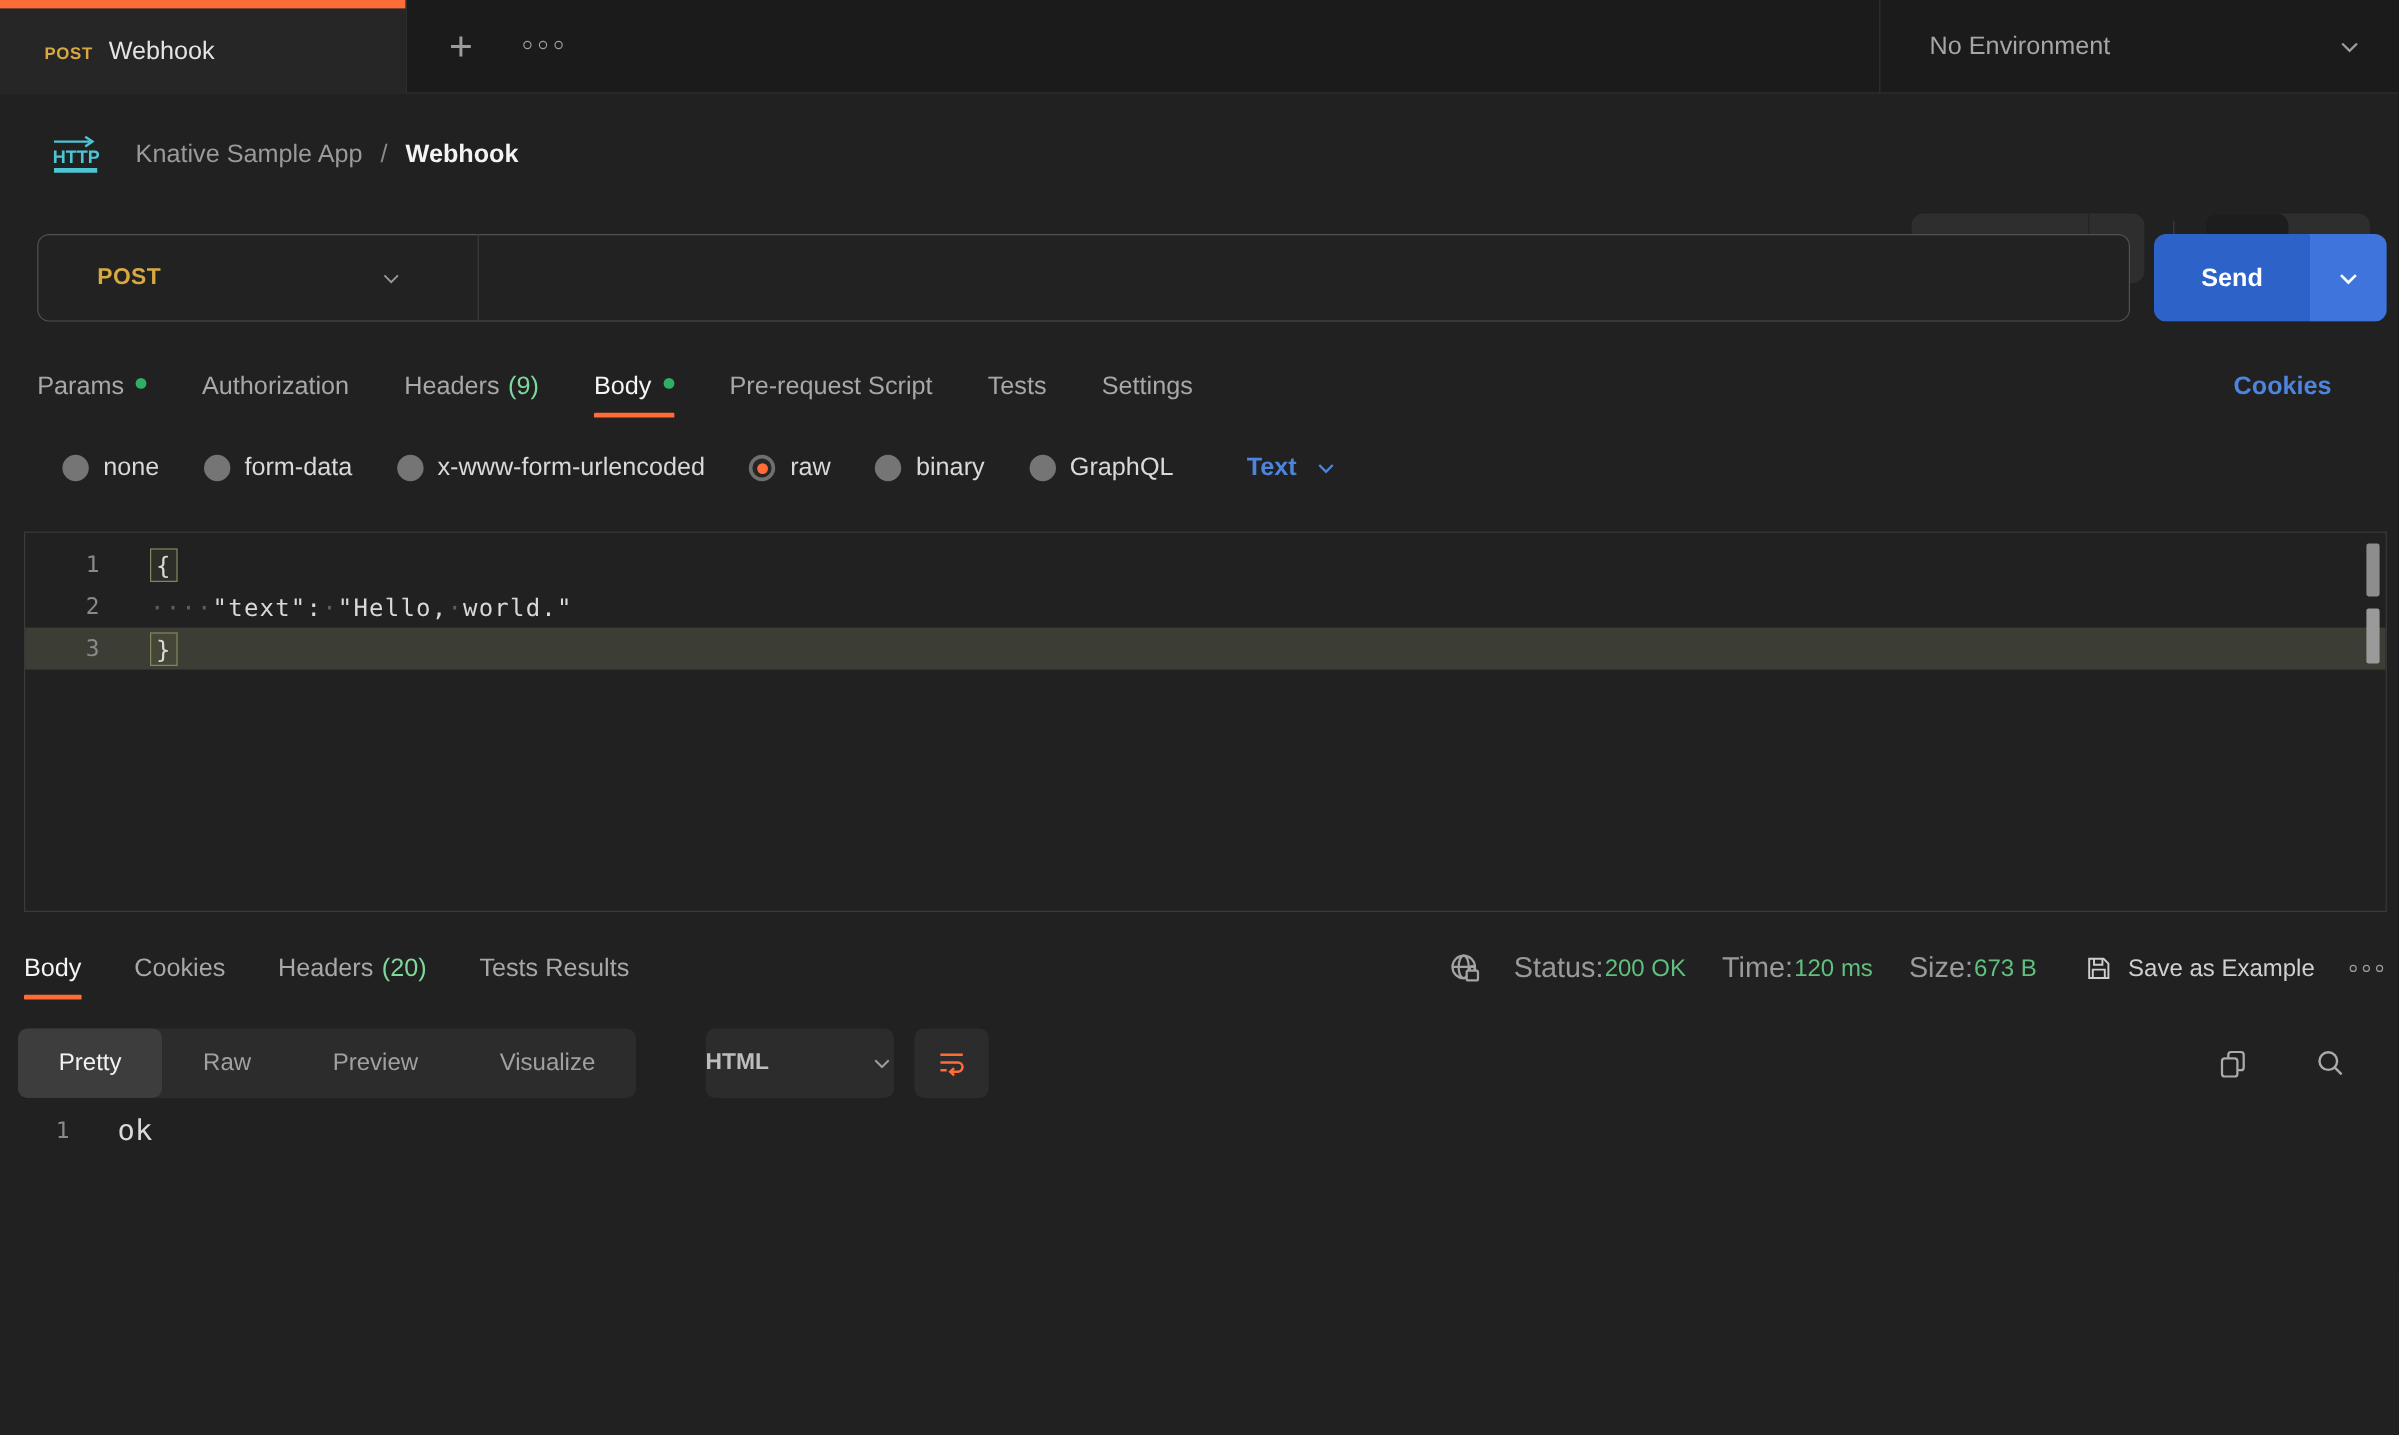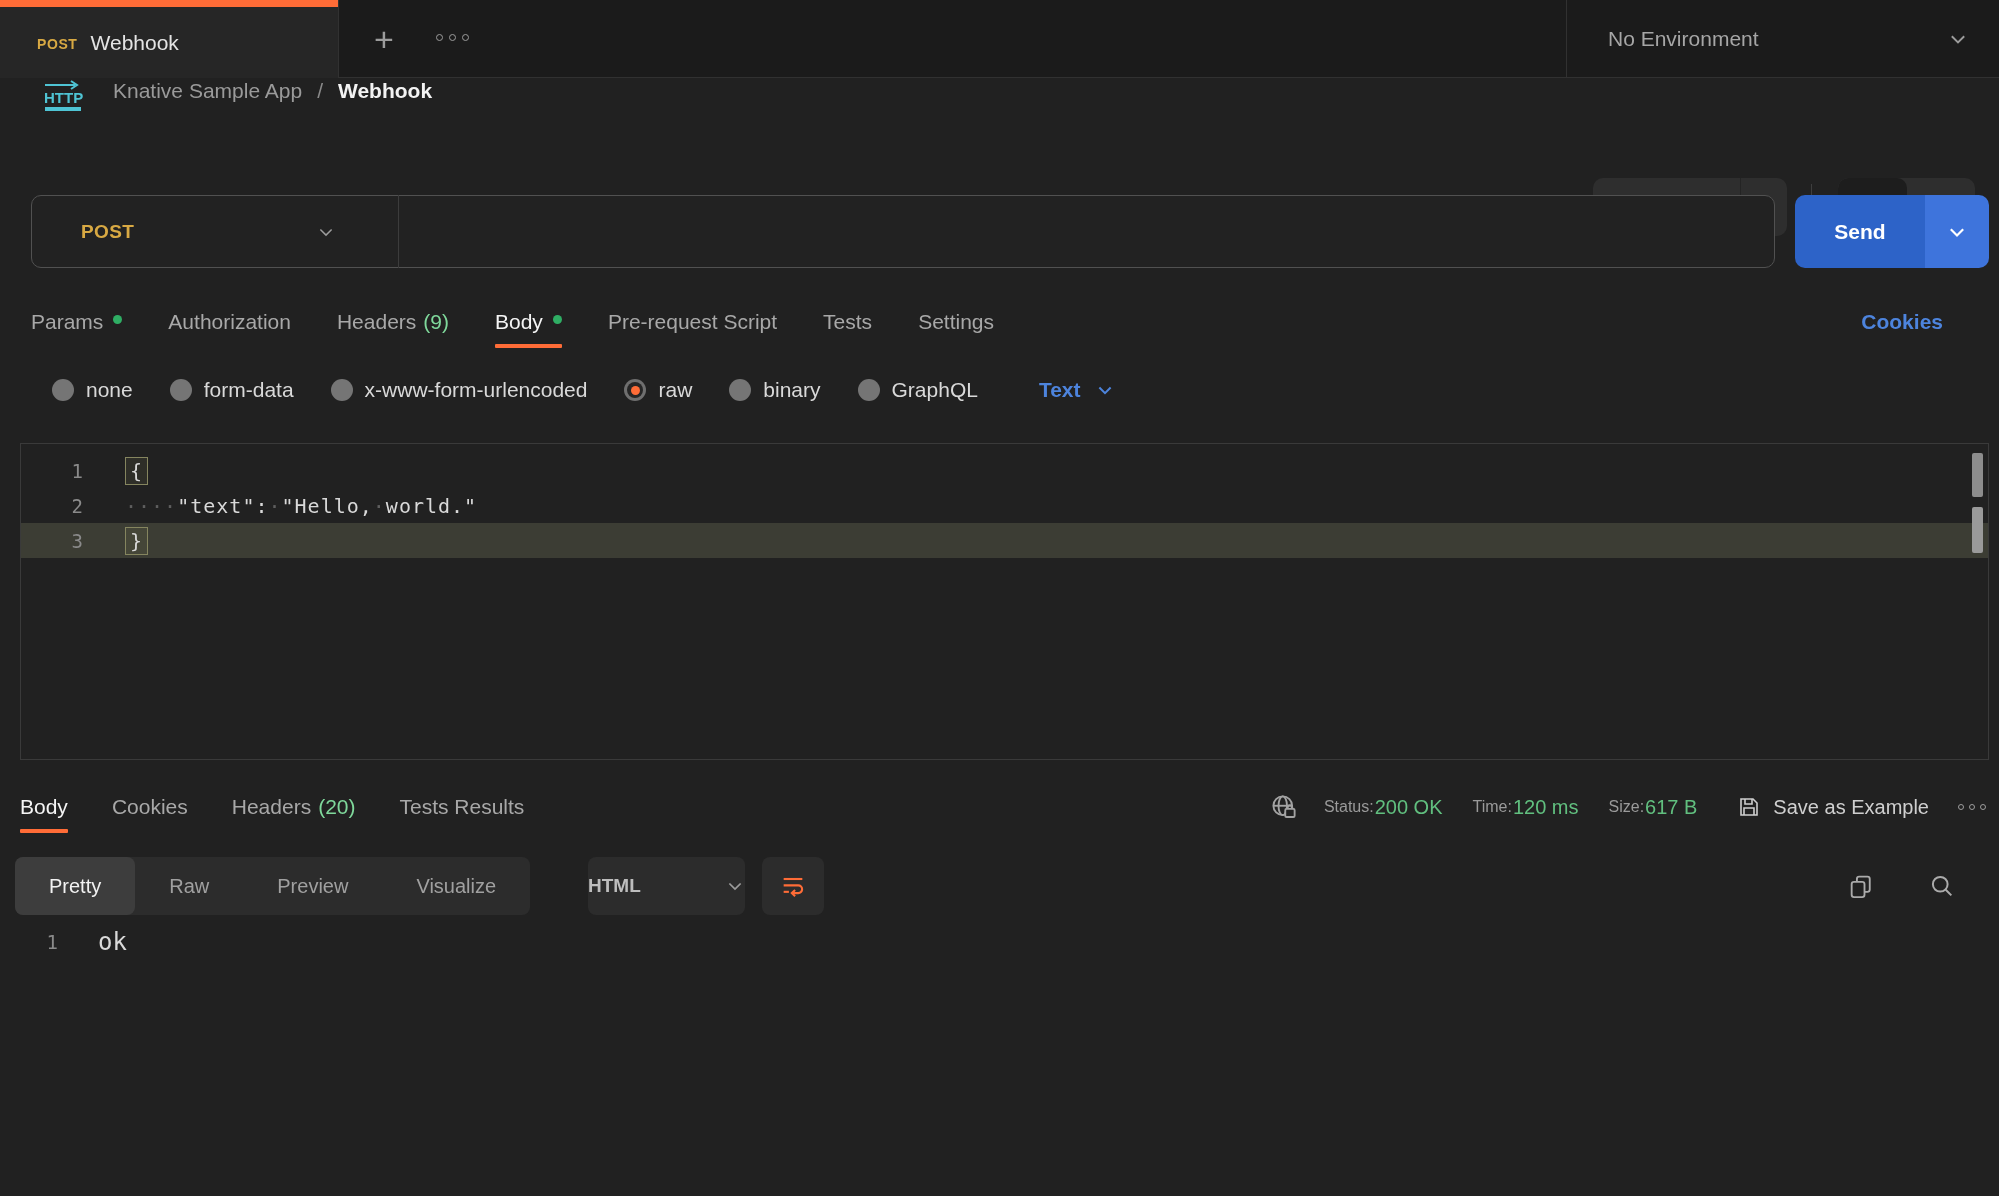--- a/index.html
+++ b/index.html
@@ -32,21 +32,21 @@
   .plus-btn{position:absolute;left:364px;top:16px;width:40px;height:46px;color:#9c9c9c;font-size:34px;font-weight:200;display:flex;align-items:center;justify-content:center;cursor:pointer;}
   .dots3{position:absolute;left:436px;top:34px;display:flex;gap:6px;cursor:pointer;}
   .dots3 i{width:7px;height:7px;border-radius:50%;border:1.6px solid #9c9c9c;display:block;}
   .env-vdiv{position:absolute;left:1566px;top:0;width:1px;height:78px;background:var(--border-soft);}
   .env-select{position:absolute;left:1567px;top:0;right:0;height:78px;display:flex;align-items:center;padding:0 30px 0 41px;cursor:pointer;}
   .env-select .lbl{font-size:21px;color:#a6a6a6;flex:1;}
   .chev{color:#9c9c9c;display:inline-flex;}
 
   
   .header-row{position:absolute;left:0;top:79px;width:100%;height:99px;}
-  .crumbs{position:absolute;left:42px;top:0;height:99px;display:flex;}
+  .crumbs{position:absolute;left:42px;top:0;height:99px;display:flex;align-items:center;}
   .http-badge{margin-right:29px;display:inline-flex;}
   .crumb-col{font-size:21px;color:#9a9a9a;cursor:pointer;}
   .crumb-sep{font-size:21px;color:#8a8a8a;margin:0 15px;}
   .crumb-req{font-size:21px;font-weight:700;color:#f3f3f3;}
   .save-split{position:absolute;left:1593px;top:99px;width:194px;height:58px;background:var(--bg-btn);border-radius:10px;display:flex;overflow:hidden;cursor:pointer;}
   .save-main{flex:1;display:flex;align-items:center;justify-content:center;gap:11px;color:#999;}
   .save-main .sl{font-size:21px;}
   .save-caret{width:47px;border-left:1px solid #242424;display:flex;align-items:center;justify-content:center;color:#999;}
   .hdr-vdiv{position:absolute;left:1811px;top:105px;width:1px;height:46px;background:#3e3e3e;}
   .icon-group{position:absolute;left:1838px;top:99px;width:137px;height:58px;background:var(--bg-btn);border-radius:10px;display:flex;overflow:hidden;}
@@ -94,21 +94,21 @@
   .ws{color:#5e5e5e;}
   .brace-box{display:inline-block;border:1px solid #85855f;background:rgba(140,140,90,.12);padding:0 4px;line-height:26px;}
   .scrollmarks{position:absolute;right:5px;top:0;width:11px;height:100%;}
   .scrollmarks .sm1{position:absolute;top:9px;left:0;width:11px;height:44px;background:#8d8d8d;border-radius:2px;}
   .scrollmarks .sm2{position:absolute;top:63px;left:0;width:11px;height:46px;background:#9a9a9a;border-radius:2px;}
 
   
   .resp-tabs{position:absolute;left:20px;top:779px;height:56px;display:flex;align-items:center;gap:44px;}
   .resp-meta{position:absolute;right:13px;top:779px;height:56px;display:flex;align-items:center;}
   .meta-ic{color:#a3a3a3;display:inline-flex;margin-right:25px;}
-  .mlabel{font-size:16px;color:#9a9a9a;text-align:right;}
+  .mlabel{font-size:24px;color:#9a9a9a;text-align:right;}
   .mvalue{font-size:20px;color:var(--success-green);margin-left:1px;}
   .mgap{width:30px;}
   .save-ex{display:flex;align-items:center;gap:12px;margin-left:40px;color:#cfcfcf;cursor:pointer;}
   .save-ex .sx{font-size:20px;}
   .resp-dots{display:flex;gap:5px;margin-left:29px;cursor:pointer;}
   .resp-dots i{width:6px;height:6px;border-radius:50%;border:1.5px solid #9c9c9c;display:block;}
 
   
   .resp-toolbar{position:absolute;left:15px;top:857px;width:1969px;height:58px;}
   .seg-ctrl{position:absolute;left:0;top:0;height:58px;background:#2c2c2c;border-radius:8px;display:flex;}
@@ -339,21 +339,21 @@
         <path d="M15 13.5 v-1.2 a1.8 1.8 0 0 1 3.6 0 v1.2"></path>
       </svg>
     </span>
     <span class="mlabel">Status:</span>
     <span class="mvalue">200 OK</span>
     <span class="mgap"></span>
     <span class="mlabel">Time:</span>
     <span class="mvalue">120 ms</span>
     <span class="mgap"></span>
     <span class="mlabel">Size:</span>
-    <span class="mvalue">617 B</span>
+    <span class="mvalue">673 B</span>
     <span class="save-ex">
       <span>
         <svg width="24" height="24" viewBox="0 0 24 24" fill="none" stroke="currentColor" stroke-width="1.6">
           <path d="M4 4 h12 l4 4 v12 h-16 z"></path>
             <path d="M8 4 v5 h7 v-5"></path>
             <path d="M7 20 v-7 h10 v7"></path>
         </svg>
       </span>
       <span class="sx">Save as Example</span>
     </span>

